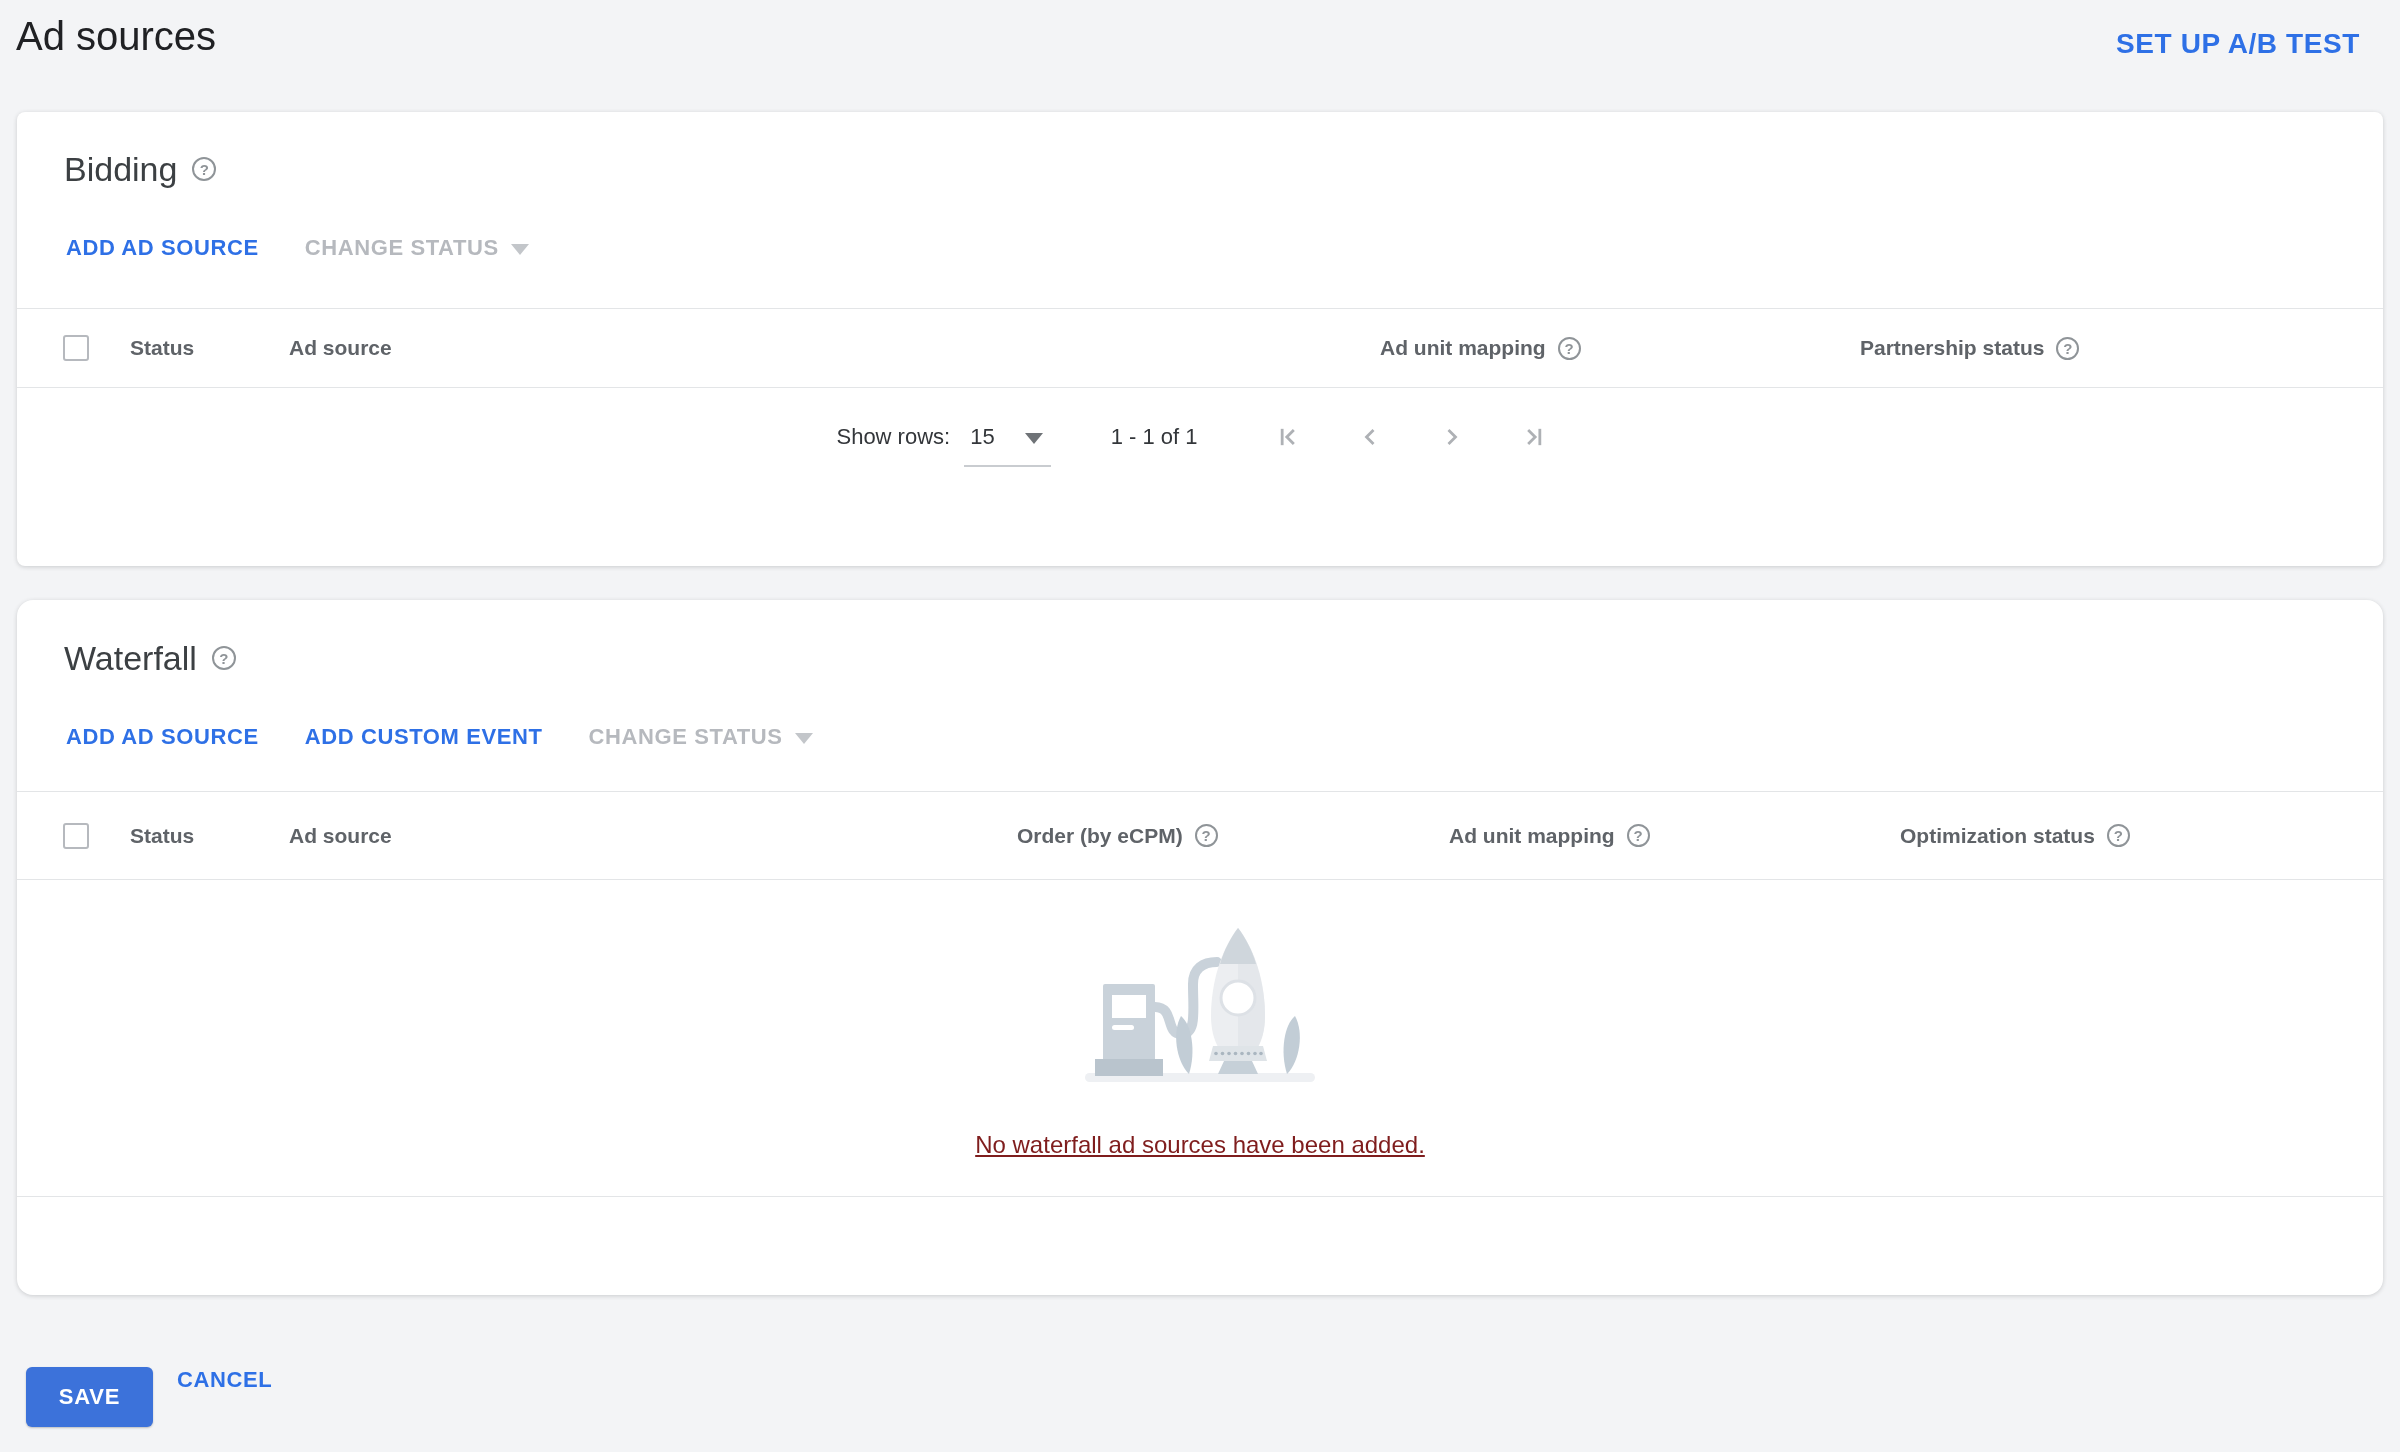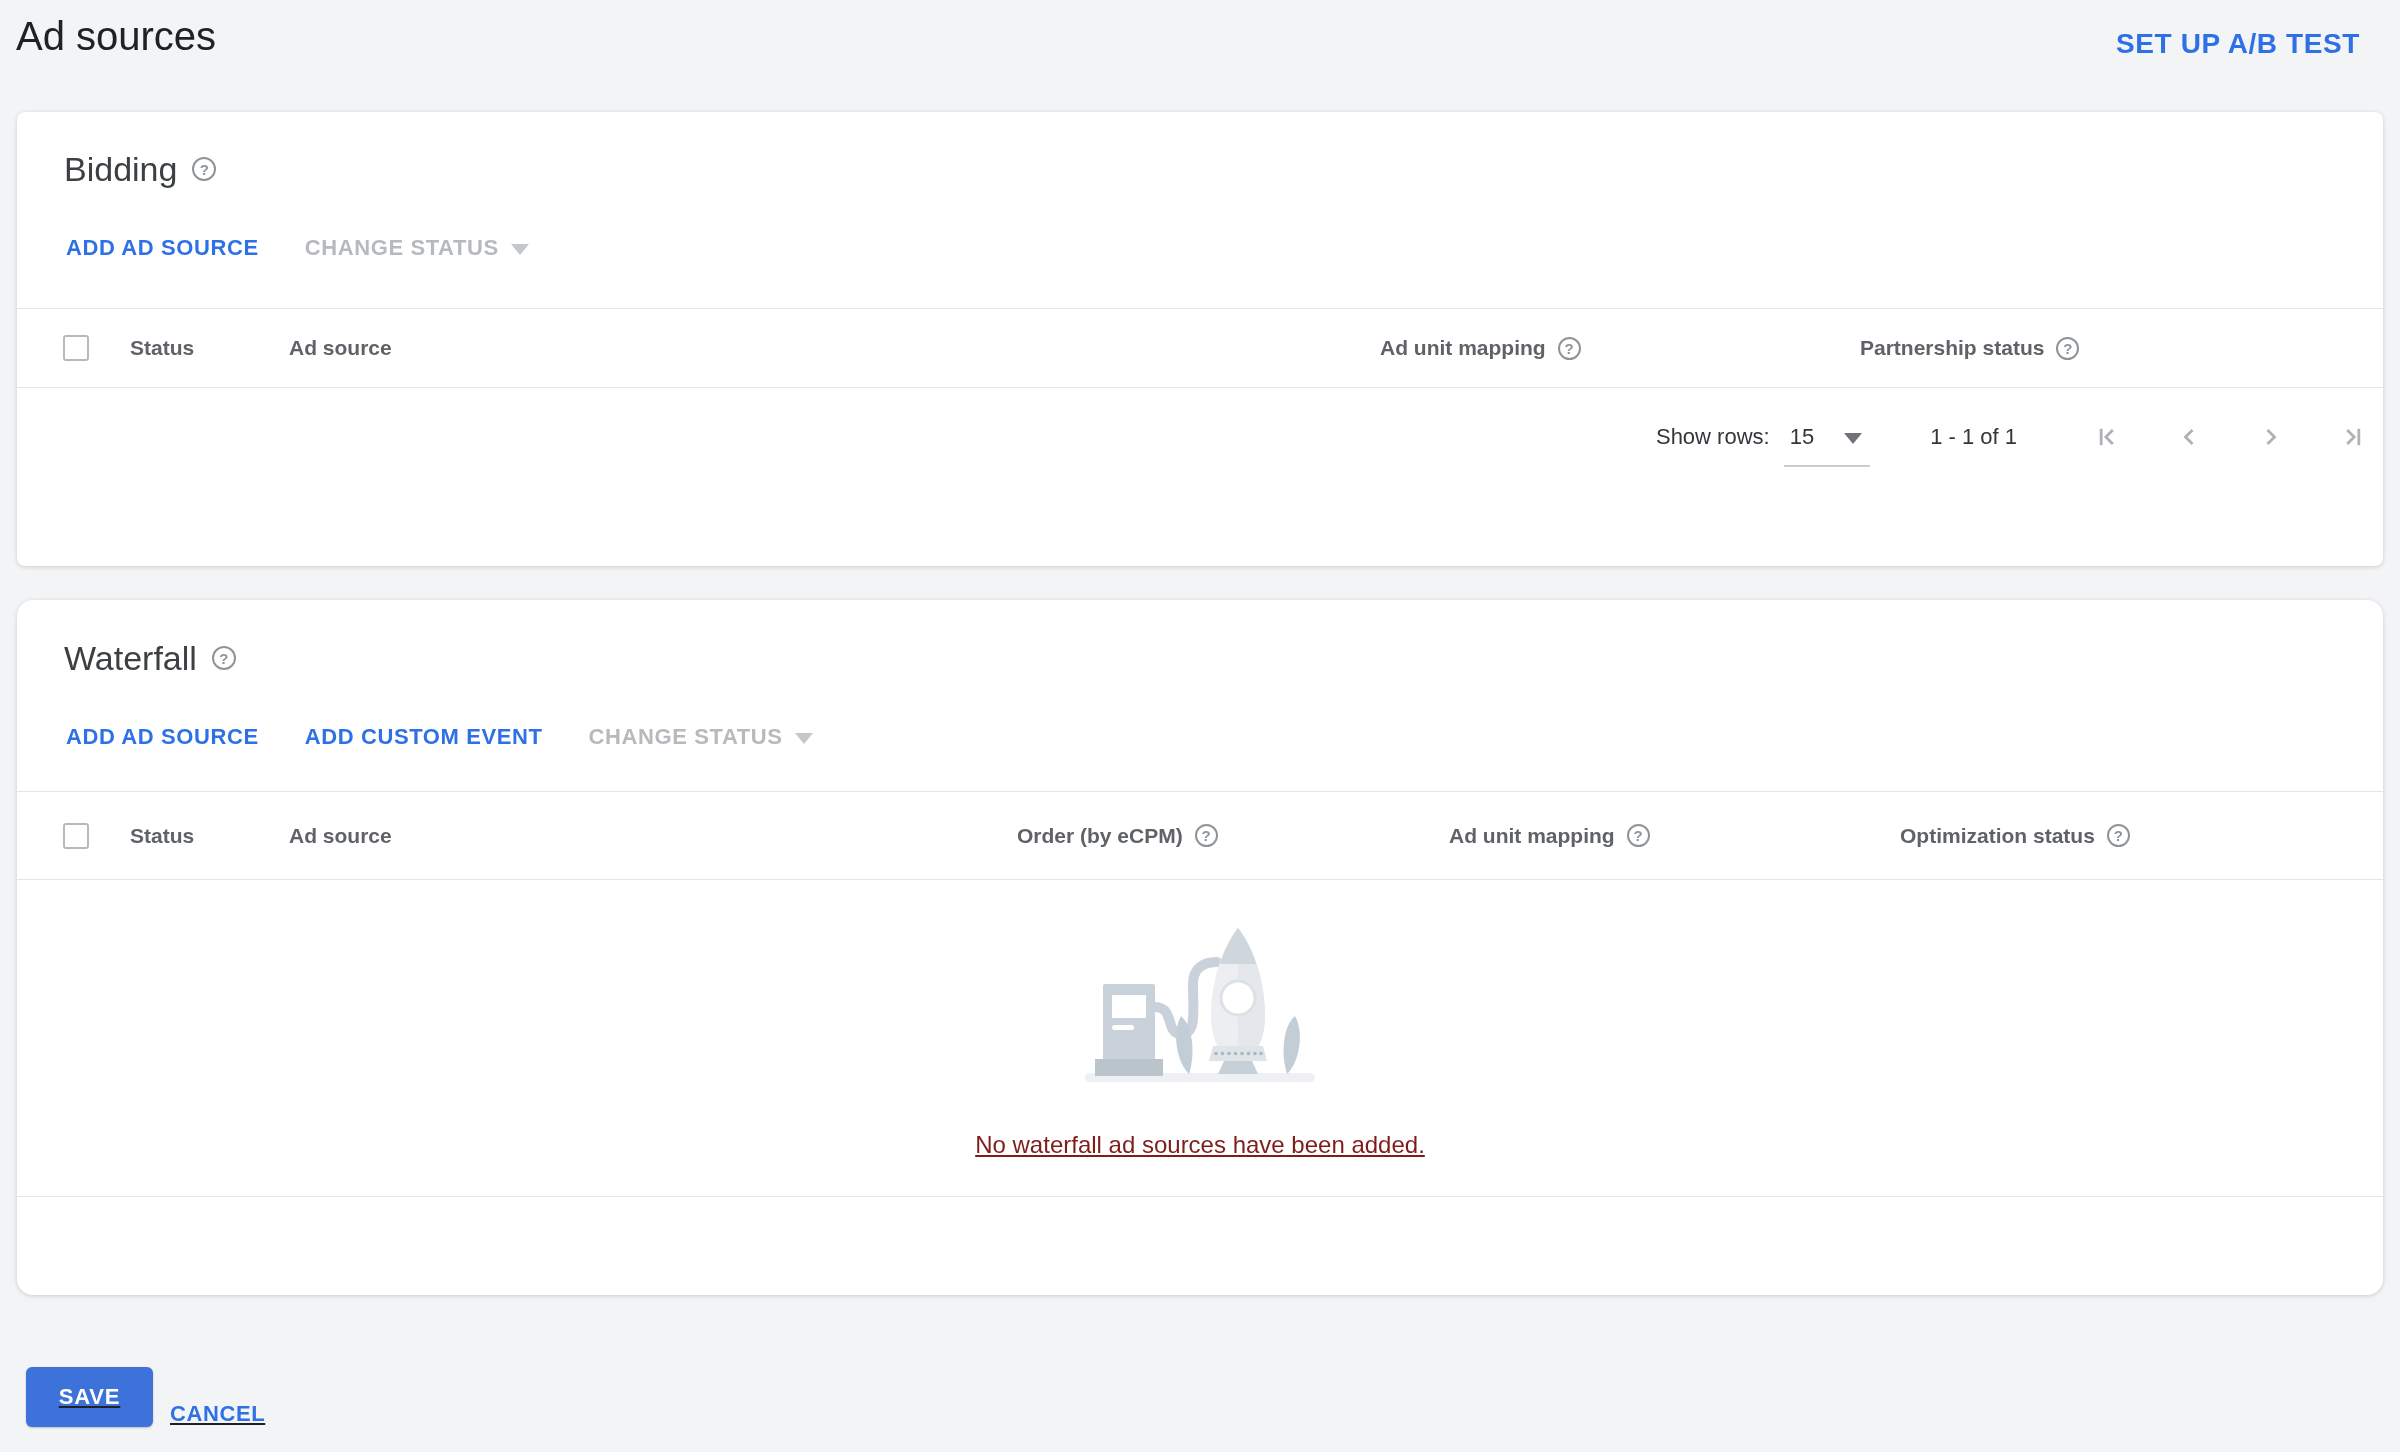--- a/index.html
+++ b/index.html
@@ -91,21 +91,21 @@
     cursor:pointer;
   }
   .tr { height:81px; border-bottom:1px solid #e3e5e7; font-size:22px; }
   .status-ok { margin-left:80px; display:inline-flex; }
   .cell-dark { color:#202124; }
   .cell-gray { color:#80868b; }
 
   
   .pagination {
     height:97px; padding-right:16px;
-    display:flex; align-items:center; justify-content:flex-end;
+    display:flex; align-items:center; justify-content:center;
     font-size:22px; color:#33363a;
   }
   .rows-select {
     position:relative; margin-left:18px;
     display:inline-flex; align-items:center; gap:18px;
     cursor:pointer; padding:0 2px;
   }
   .rows-select::after {
     content:""; position:absolute; left:-4px; right:-6px; bottom:-17px;
     border-bottom:2px solid #c9ccd0;
@@ -117,21 +117,21 @@
   
   .empty-state {
     height:317px; border-bottom:1px solid #e3e5e7;
     text-align:center; padding-top:42px;
   }
   .empty-msg { margin-top:40px; font-size:24px; color:#7f1d1d;text-decoration:underline; }
 
   
   .page-actions {
     margin:72px 0 0 26px;
-    display:flex; align-items:flex-end; gap:17px; height:60px;text-decoration:underline;
+    display:flex; align-items:flex-start; gap:24px; height:60px;
   }
   .save-btn {
     width:127px; height:60px; border:none; border-radius:6px;
     background:#3c72da; color:#fff;
     font-family:"Liberation Sans", sans-serif;
     font-size:22px; font-weight:700; letter-spacing:0.8px;
     cursor:pointer;
     box-shadow:0 1px 2px rgba(60,64,67,0.3);
   }
   .cancel-link {

